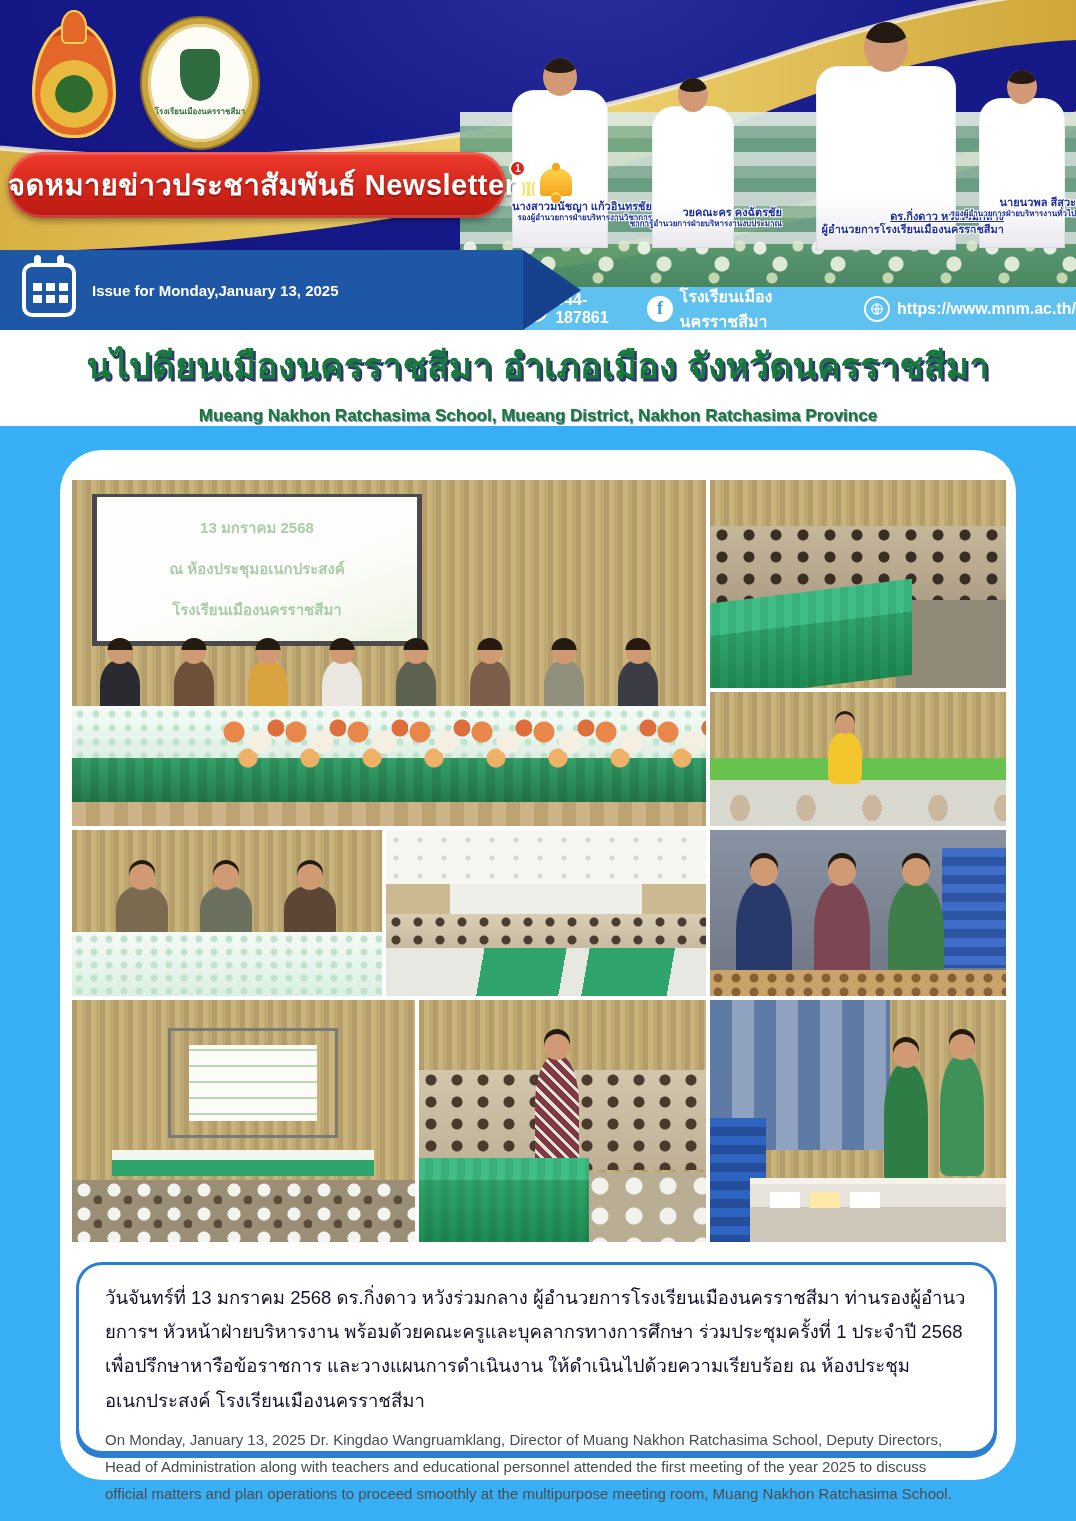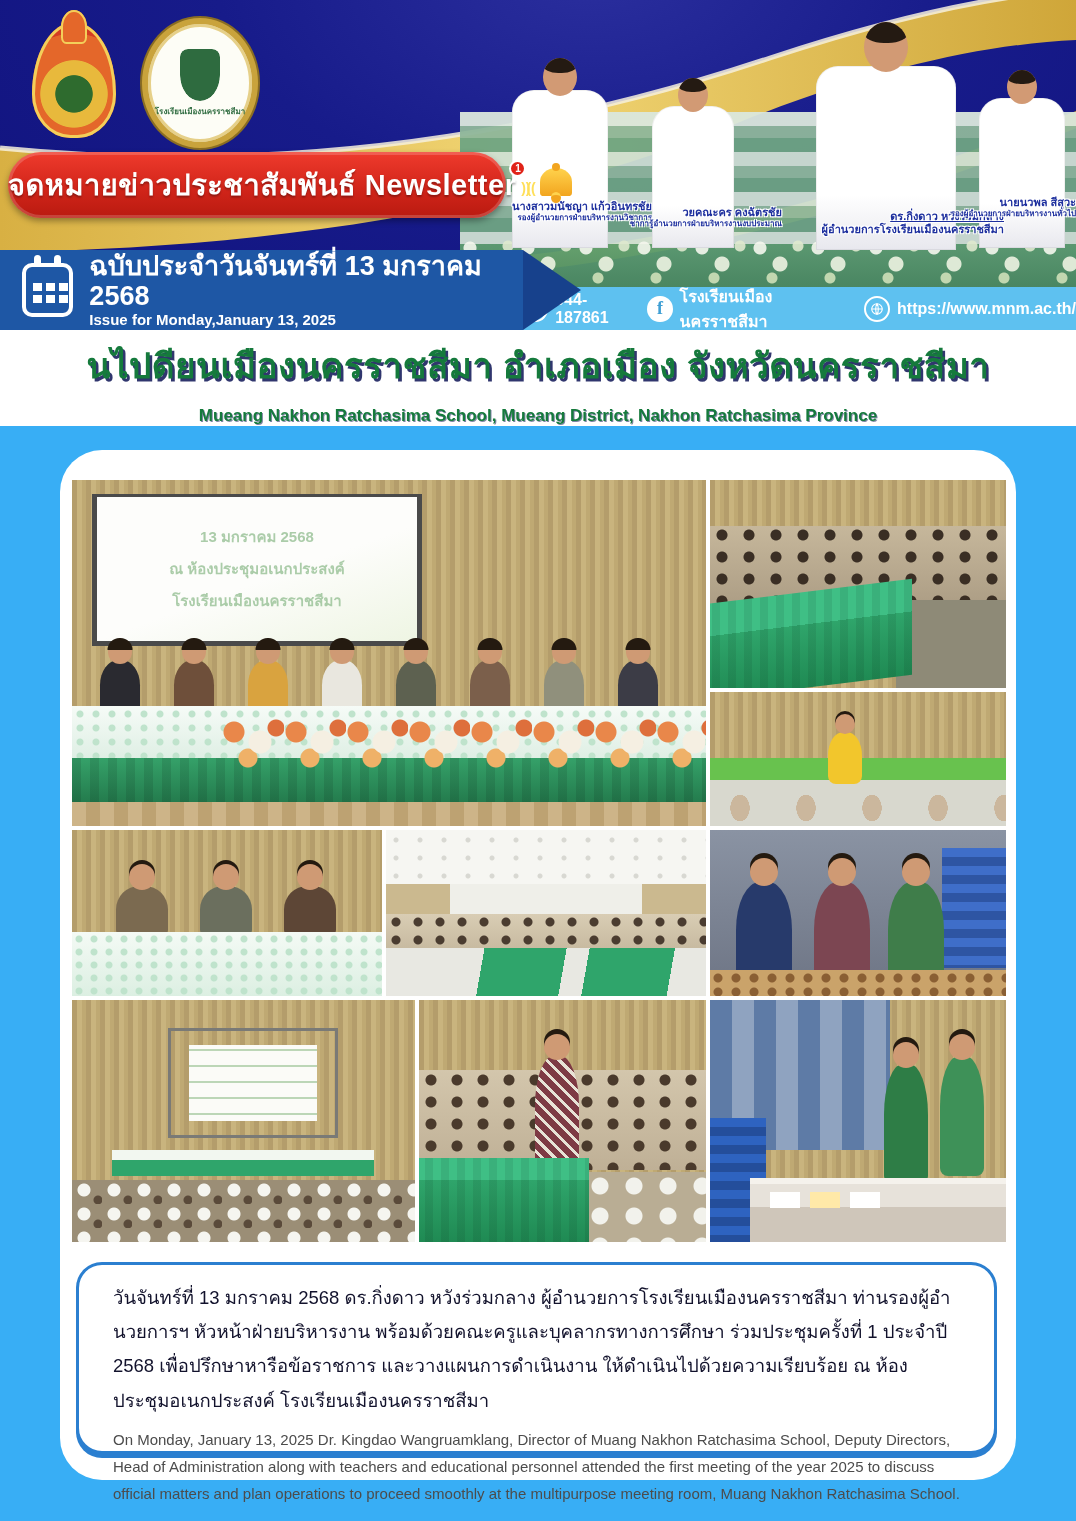--- a/index.html
+++ b/index.html
@@ -107,21 +107,21 @@
   .card { position:absolute; left:60px; top:24px; width:956px; height:1030px; background:#fff; border-radius:42px; }
 
   .collage { position:absolute; left:12px; top:30px; width:934px; height:762px; }
   .t { position:absolute; overflow:hidden; background:#c9b47e; }
   .curt { background:repeating-linear-gradient(90deg,#b49d6b 0 5px,#c9b47e 5px 10px,#bfa973 10px 14px); }
 
   
   .t1 { left:0; top:0; width:634px; height:346px; }
   .scr { position:absolute; left:20px; top:14px; width:330px; height:152px;
      background:linear-gradient(160deg,#fdfdfb 0 55%, #eef5e3); border:5px solid #4a4a4a; border-top-width:3px;
-     display:flex; flex-direction:column; align-items:center; justify-content:center; gap:8px; }
+     display:flex; flex-direction:column; align-items:center; justify-content:center; gap:17px; }
   .scr span { color:#9dc49b; font-weight:bold; font-size:15px; opacity:.85; filter:blur(.4px); }
   .prow { position:absolute; left:28px; top:170px; width:590px; height:66px; display:flex; gap:34px; }
   .fig { position:relative; width:40px; height:56px; border-radius:45% 45% 10px 10px; background:#3a3a42; margin-top:10px; }
   .fig::before { content:""; position:absolute; top:-20px; left:50%; transform:translateX(-50%); width:24px; height:24px;
      border-radius:50%; background:#cf9a74; }
   .fig::after { content:""; position:absolute; top:-22px; left:50%; transform:translateX(-50%); width:25px; height:12px;
      border-radius:12px 12px 0 0; background:#241a10; }
   .prow .fig:nth-child(1){background:#2a2a30} .prow .fig:nth-child(2){background:#6e4f3a}
   .prow .fig:nth-child(3){background:#d9a33f} .prow .fig:nth-child(4){background:#e9e7df}
   .prow .fig:nth-child(5){background:#5d6150} .prow .fig:nth-child(6){background:#7b5f4b}
@@ -233,21 +233,21 @@
      box-shadow:inset 0 6px 0 #f5f2ec; }
   .t9 .papers { position:absolute; left:60px; bottom:34px; width:150px; height:16px;
      background:linear-gradient(90deg,#fff 0 30px, transparent 30px 40px, #ffe9a8 40px 70px, transparent 70px 80px, #fff 80px 110px, transparent 110px); }
   .t9 .g1,.t9 .g2 { position:absolute; width:44px; height:120px; border-radius:42% 42% 8px 8px; }
   .t9 .g1 { right:78px; top:64px; background:#2e7d46; } .t9 .g2 { right:22px; top:56px; background:#3e9158; }
   .t9 .g1::before,.t9 .g2::before { content:""; position:absolute; top:-22px; left:50%; transform:translateX(-50%);
      width:26px; height:26px; border-radius:50%; background:#cf9a74; box-shadow:0 -5px 0 0 #241a10; }
 
   
   .textbox { position:absolute; left:16px; top:812px; width:921px; height:192px; background:#fff;
-     border:3px solid #2b7fd0; border-radius:26px; box-shadow:0 4px 0 0 #2b7fd0; padding:16px 34px 10px; }
+     border:3px solid #2b7fd0; border-radius:26px; box-shadow:0 4px 0 0 #2b7fd0; padding:16px 26px 10px; }
   .textbox .th-p { color:#12122c; font-size:18.5px; line-height:1.85; font-weight:500; }
   .textbox .en-p { color:#4c4c4c; font-size:15px; line-height:1.8; margin-top:8px; }
 </style>
 </head>
 <body>
 
 <div class="page">
 
   <div class="hdr">
     <svg class="swoosh" width="1076" height="330" viewBox="0 0 1076 330">
@@ -312,21 +312,20 @@
         <span class="wave-l">((</span>
         <span class="bell"></span>
         <span class="wave-r">))</span>
         <span class="badge">1</span>
       </span>
     </div>
 
     <div class="datebar">
       <div class="cal"></div>
       <div>
-        <div class="d-th">ฉบับประจำวันจันทร์ที่ 13 มกราคม 2568</div>
         <div class="d-en">Issue for Monday,January 13, 2025</div>
       </div>
     </div>
     <div class="date-arrow"></div>
 
     <div class="contactbar">
       <span class="item">
         <span class="cicon ring">
           <svg width="14" height="14" viewBox="0 0 24 24">
               <path d="M6 3c1 0 2.5 2 2.5 3 0 .8-1 1.5-1.3 2.3-.3.8 2.7 5.7 4.5 6.2.9.3 1.6-1 2.5-1 1 0 3 1.6 3 2.6 0 1-1.4 2.5-2.6 2.5C10.5 18.9 4.5 11 4.5 6 4.5 4.8 5 3 6 3z" fill="#fff"></path>

